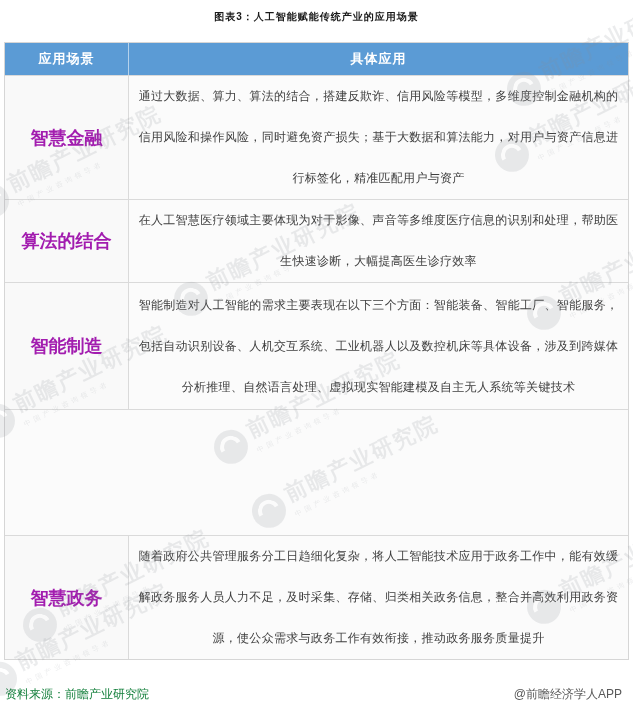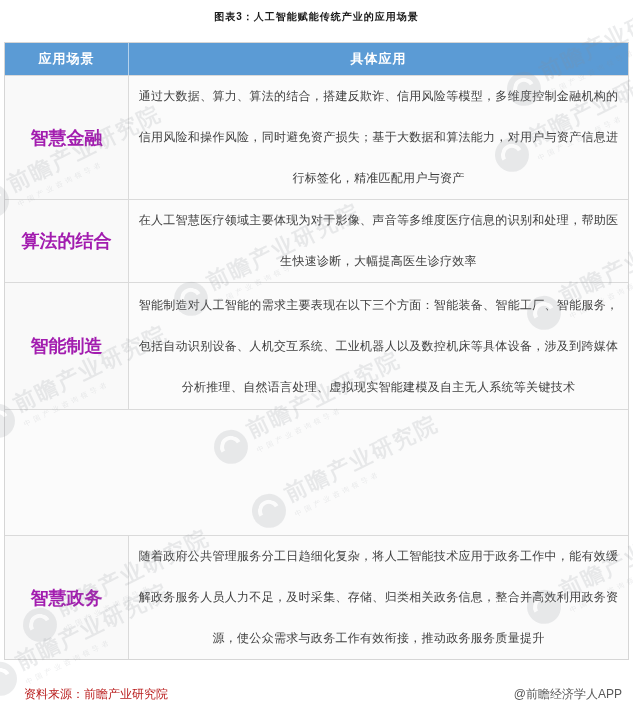--- a/index.html
+++ b/index.html
@@ -46,21 +46,21 @@
     text-decoration-style:wavy;
     text-decoration-color:#3c64d8; text-decoration-thickness:1px;
     text-underline-offset:4px;
   }
   .wavy-red {
     text-decoration:underline; text-decoration-style:wavy;
     text-decoration-color:#e05252; text-decoration-thickness:1px;
     text-underline-offset:4px;
   }
   .footer-source {
-    position:absolute; left:24px; top:686px; font-size:12px; color:#b91c1c;
+    position:absolute; left:5px; top:686px; font-size:12px; color:#15803d;
   }
   .footer-credit {
     position:absolute; right:11px; top:686px; font-size:12px; color:#595959;
   }
   
   .wm {
     position:absolute; display:flex; align-items:center; gap:5px;
     transform:rotate(-26deg); color:#878c93; opacity:0.16;
     pointer-events:none; z-index:5; white-space:nowrap;
   }

